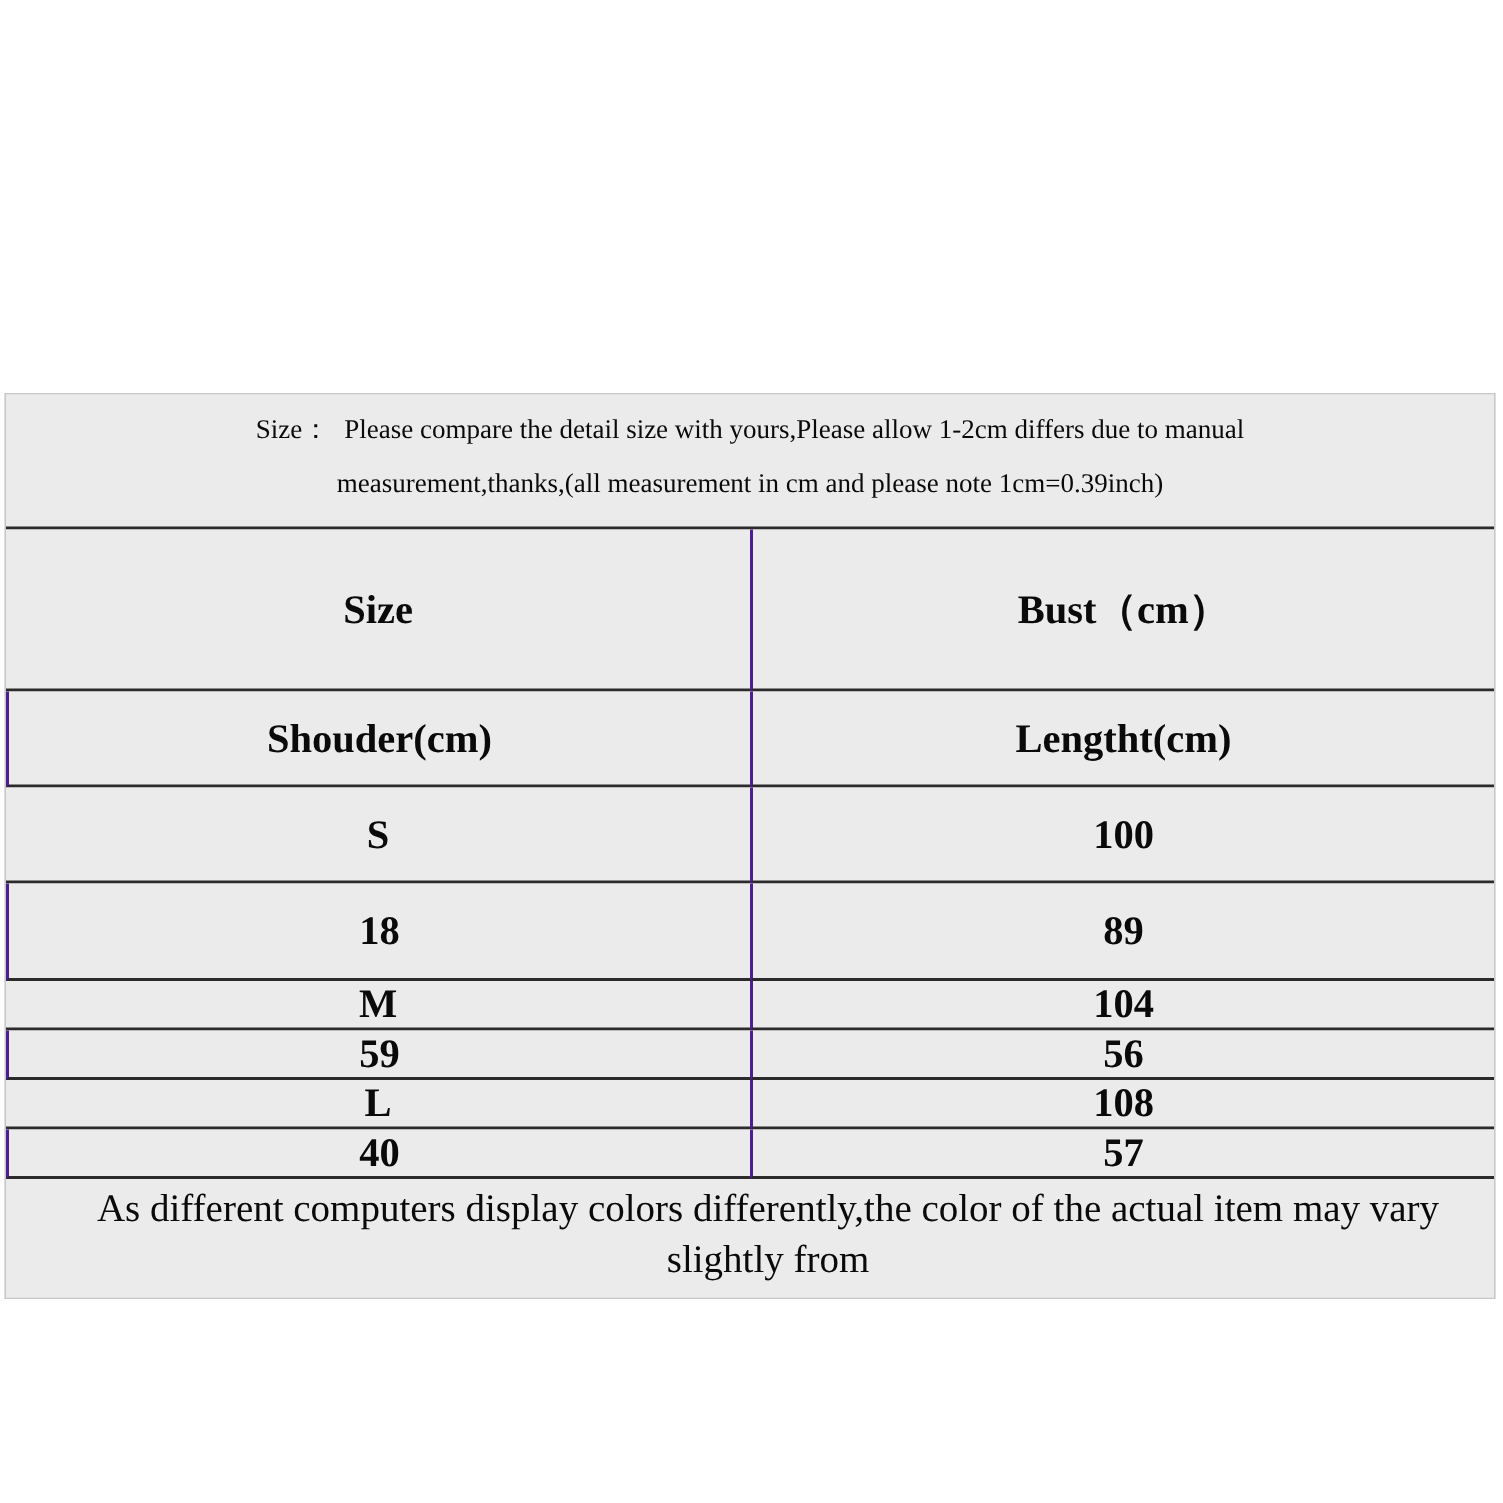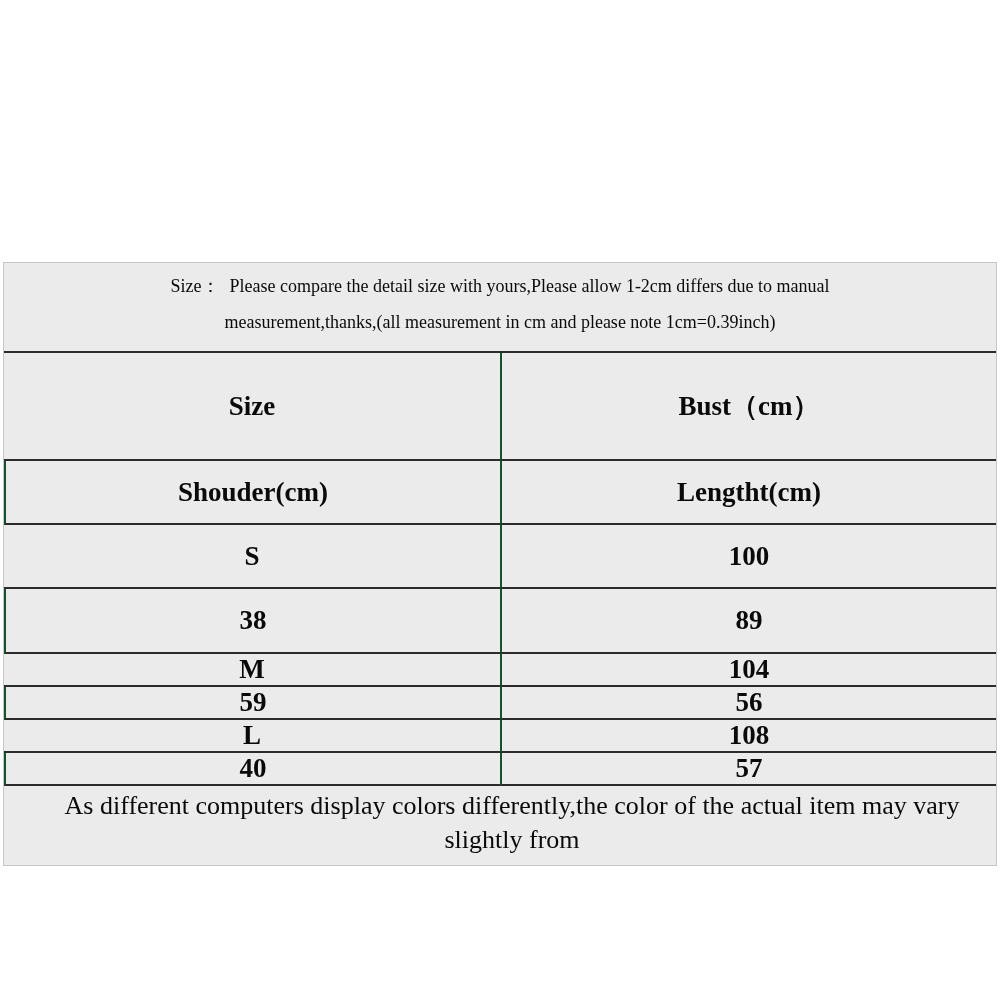--- a/index.html
+++ b/index.html
@@ -49,21 +49,21 @@
     display: flex;
     align-items: center;
     justify-content: center;
     background: #ebebeb;
     font-weight: bold;
     font-size: 27px;
     border-bottom: 2px solid #2b2b2b;
     box-sizing: border-box;
   }
   .cell.vline {
-    border-left: 2px solid #14532d;
+    border-left: 2px solid #4c1d95;
   }
   
   .footer-note {
     height: 76px;
     background: #ebebeb;
     text-align: center;
     font-size: 26px;
     line-height: 34px;
     padding-top: 3px;
     box-sizing: content-box;
@@ -85,21 +85,21 @@
 
     <div class="grid">
 
       <div class="cell">Size</div>
       <div class="cell vline">Bust（cm）</div>
       <div class="cell vline">Shouder(cm)</div>
       <div class="cell vline">Lengtht(cm)</div>
 
       <div class="cell">S</div>
       <div class="cell vline">100</div>
-      <div class="cell vline">38</div>
+      <div class="cell vline">18</div>
       <div class="cell vline">89</div>
 
       <div class="cell">M</div>
       <div class="cell vline">104</div>
       <div class="cell vline">59</div>
       <div class="cell vline">56</div>
 
       <div class="cell">L</div>
       <div class="cell vline">108</div>
       <div class="cell vline">40</div>

